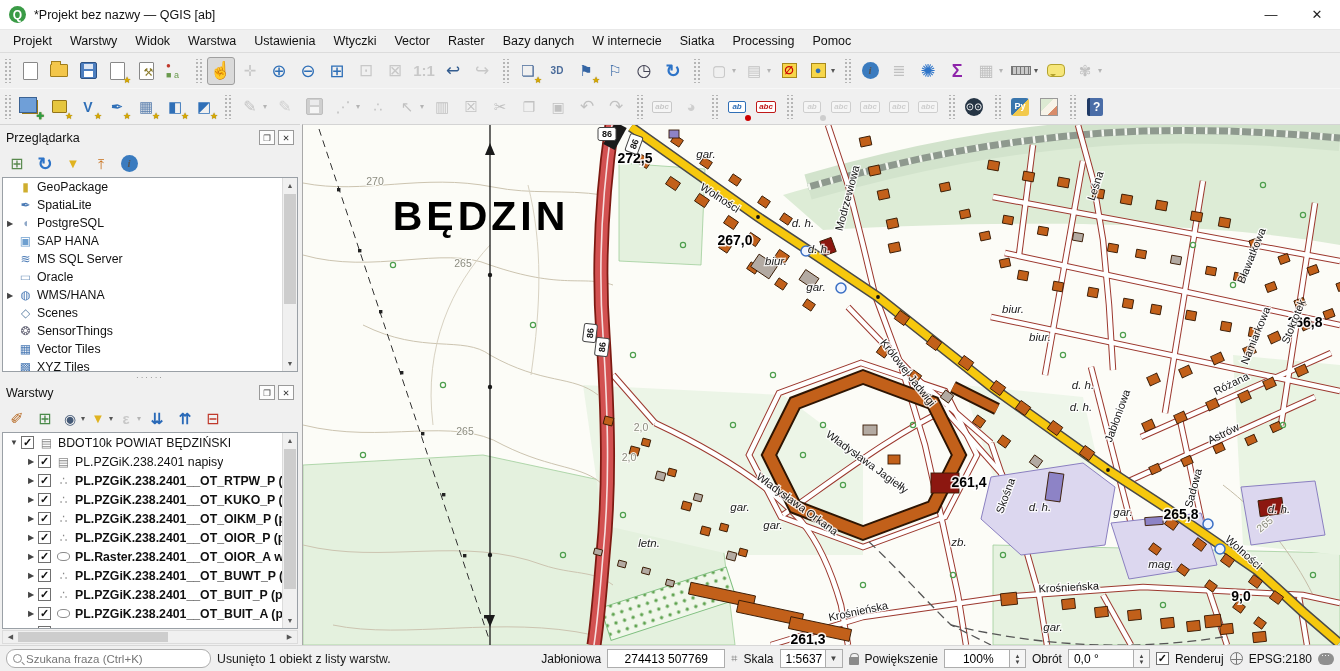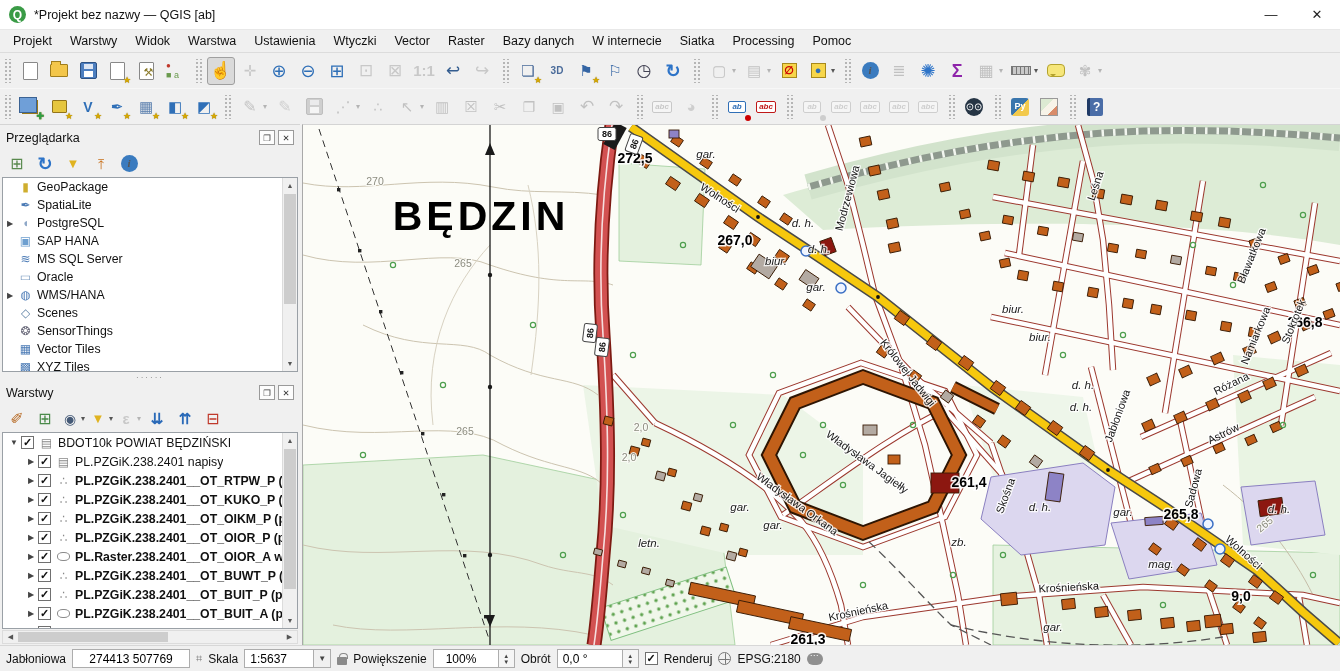--- a/index.html
+++ b/index.html
@@ -1178,32 +1178,37 @@
         </g>
         <g transform="rotate(-83 299 222)">
           <rect x="290" y="215.5" width="18" height="13" rx="2" fill="#fff" stroke="#444" stroke-width="1"></rect>
           <text x="299" y="225.4" text-anchor="middle" class="t-shield">86</text>
         </g>
       </g>
 </svg>
 </div>
 
 <div class="statusbar">
+  <div class="search-box">
+    <span class="mag"></span>
+    <input placeholder="Szukana fraza (Ctrl+K)" style="">
+  </div>
+  <div class="sb-msg">Usunięto 1 obiekt z listy warstw.</div>
   <span class="sb-label">Jabłoniowa</span>
   <input class="sb-input" style="width: 118px;" value="274413 507769">
   <span style="color:#777; font-size:11px;">⌗</span>
   <span class="sb-label">Skala</span>
   <span style="display:flex;">
-      <input class="sb-input" style="width: 70px; text-align: left; padding-left: 5px;" value="1:5637">
+      <input class="sb-input" style="width: 46px; text-align: left; padding-left: 5px;" value="1:5637">
       <span class="combo-arrow">▼</span>
     </span>
   <span class="lock"></span>
   <span class="sb-label">Powiększenie</span>
   <span style="display:flex;">
-      <input class="sb-input" style="width: 66px; text-align: left; padding-left: 12px;" value="100%">
+      <input class="sb-input" style="width: 66px; text-align: left; padding-left: 18px;" value="100%">
       <span class="spin">
         <span>▲</span>
         <span>▼</span>
       </span>
     </span>
   <span class="sb-label">Obrót</span>
   <span style="display:flex;">
       <input class="sb-input" style="width: 66px; text-align: left; padding-left: 5px;" value="0,0 °">
       <span class="spin">
         <span>▲</span>

